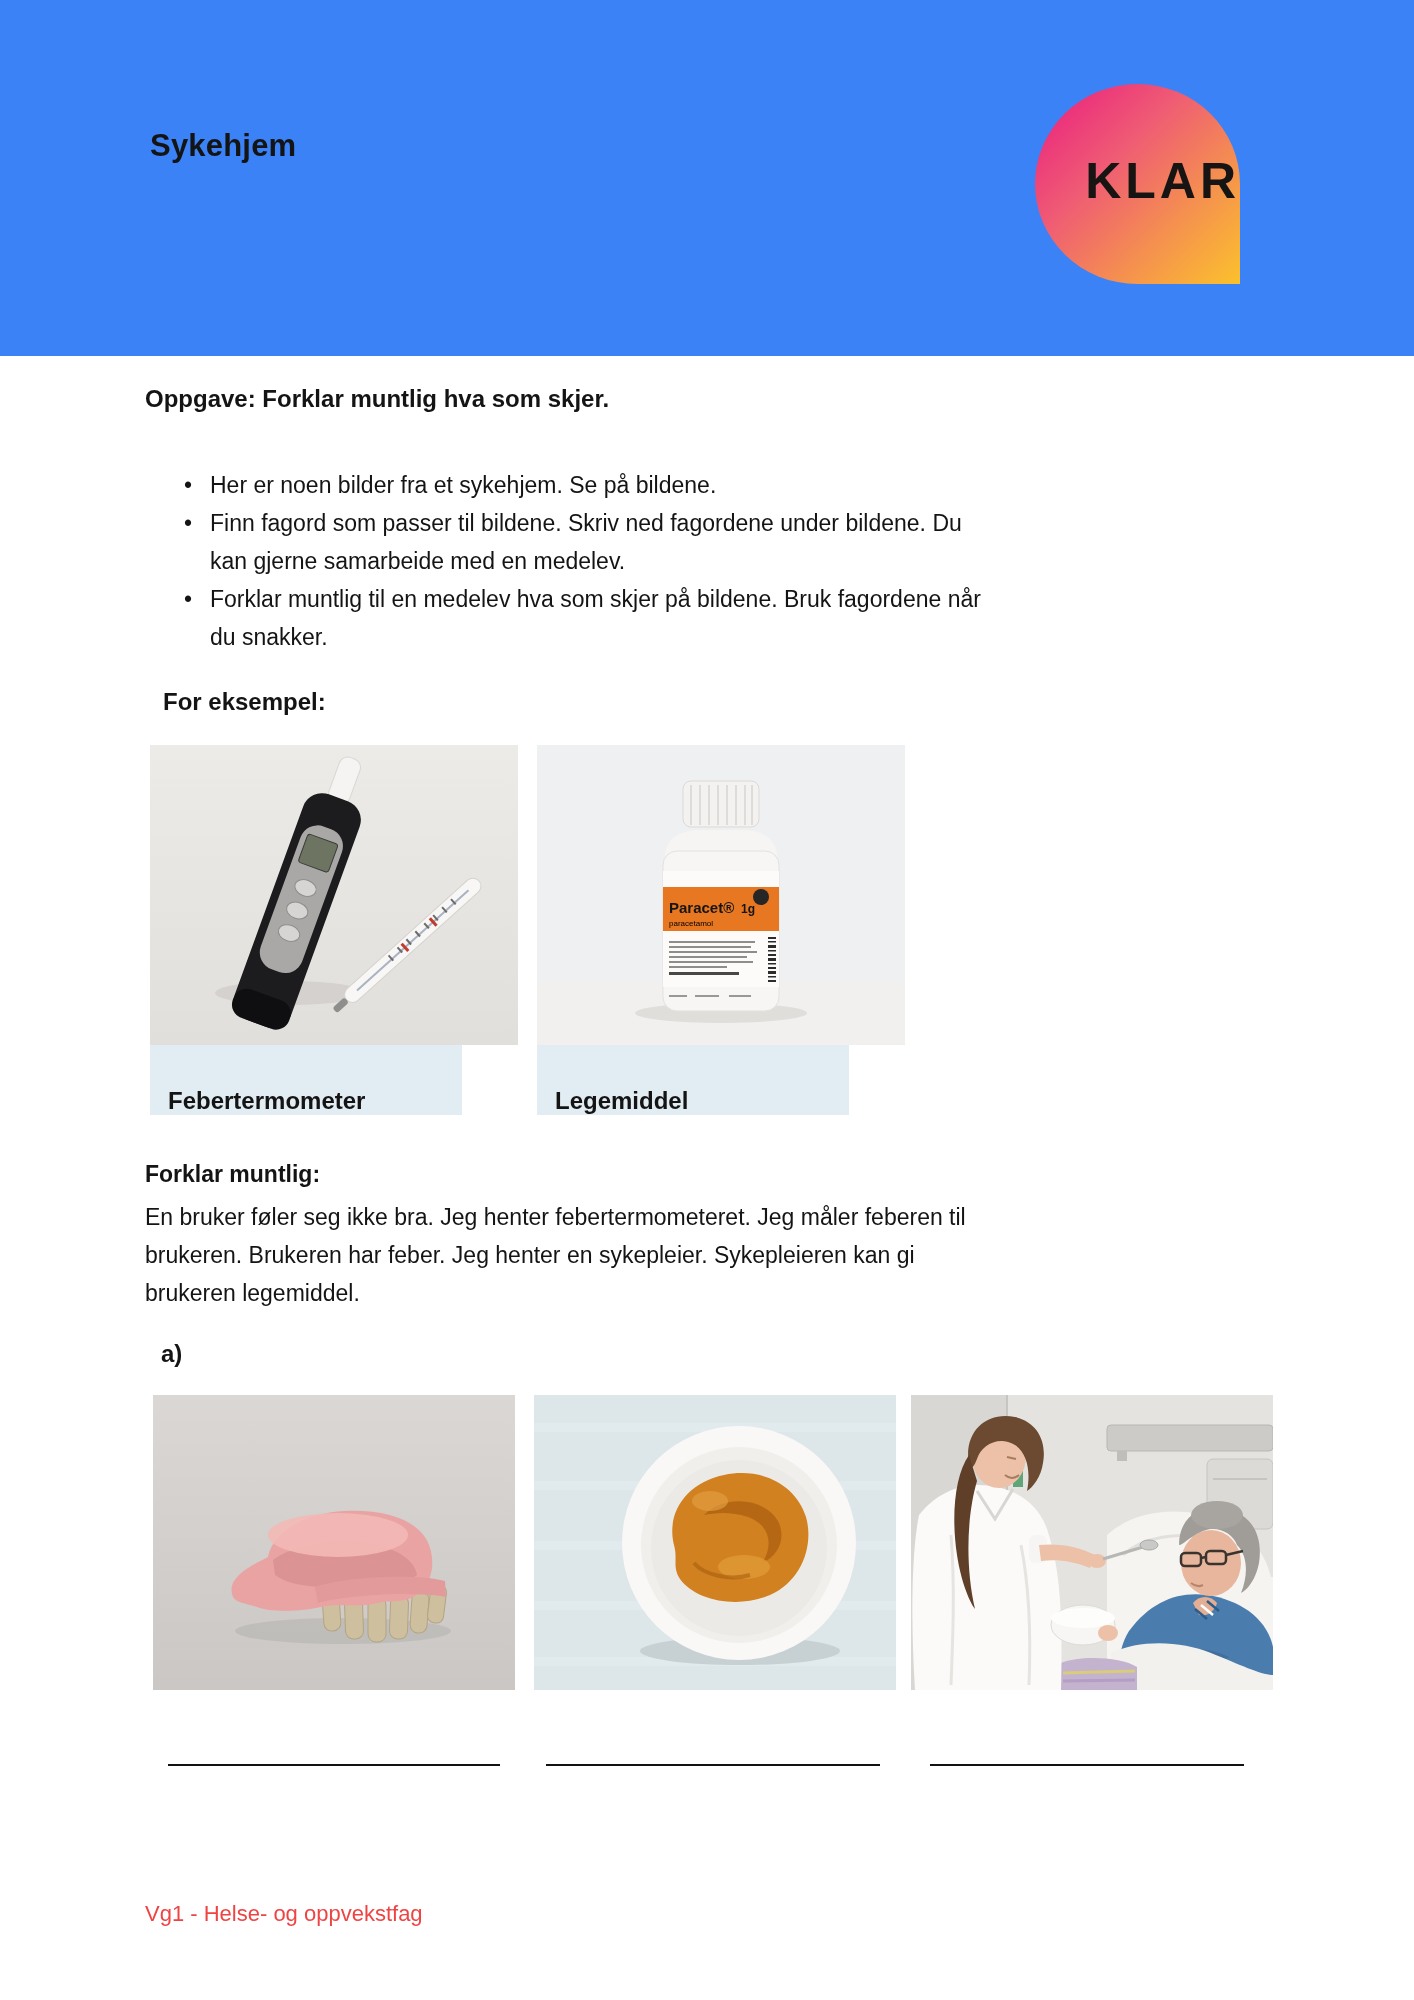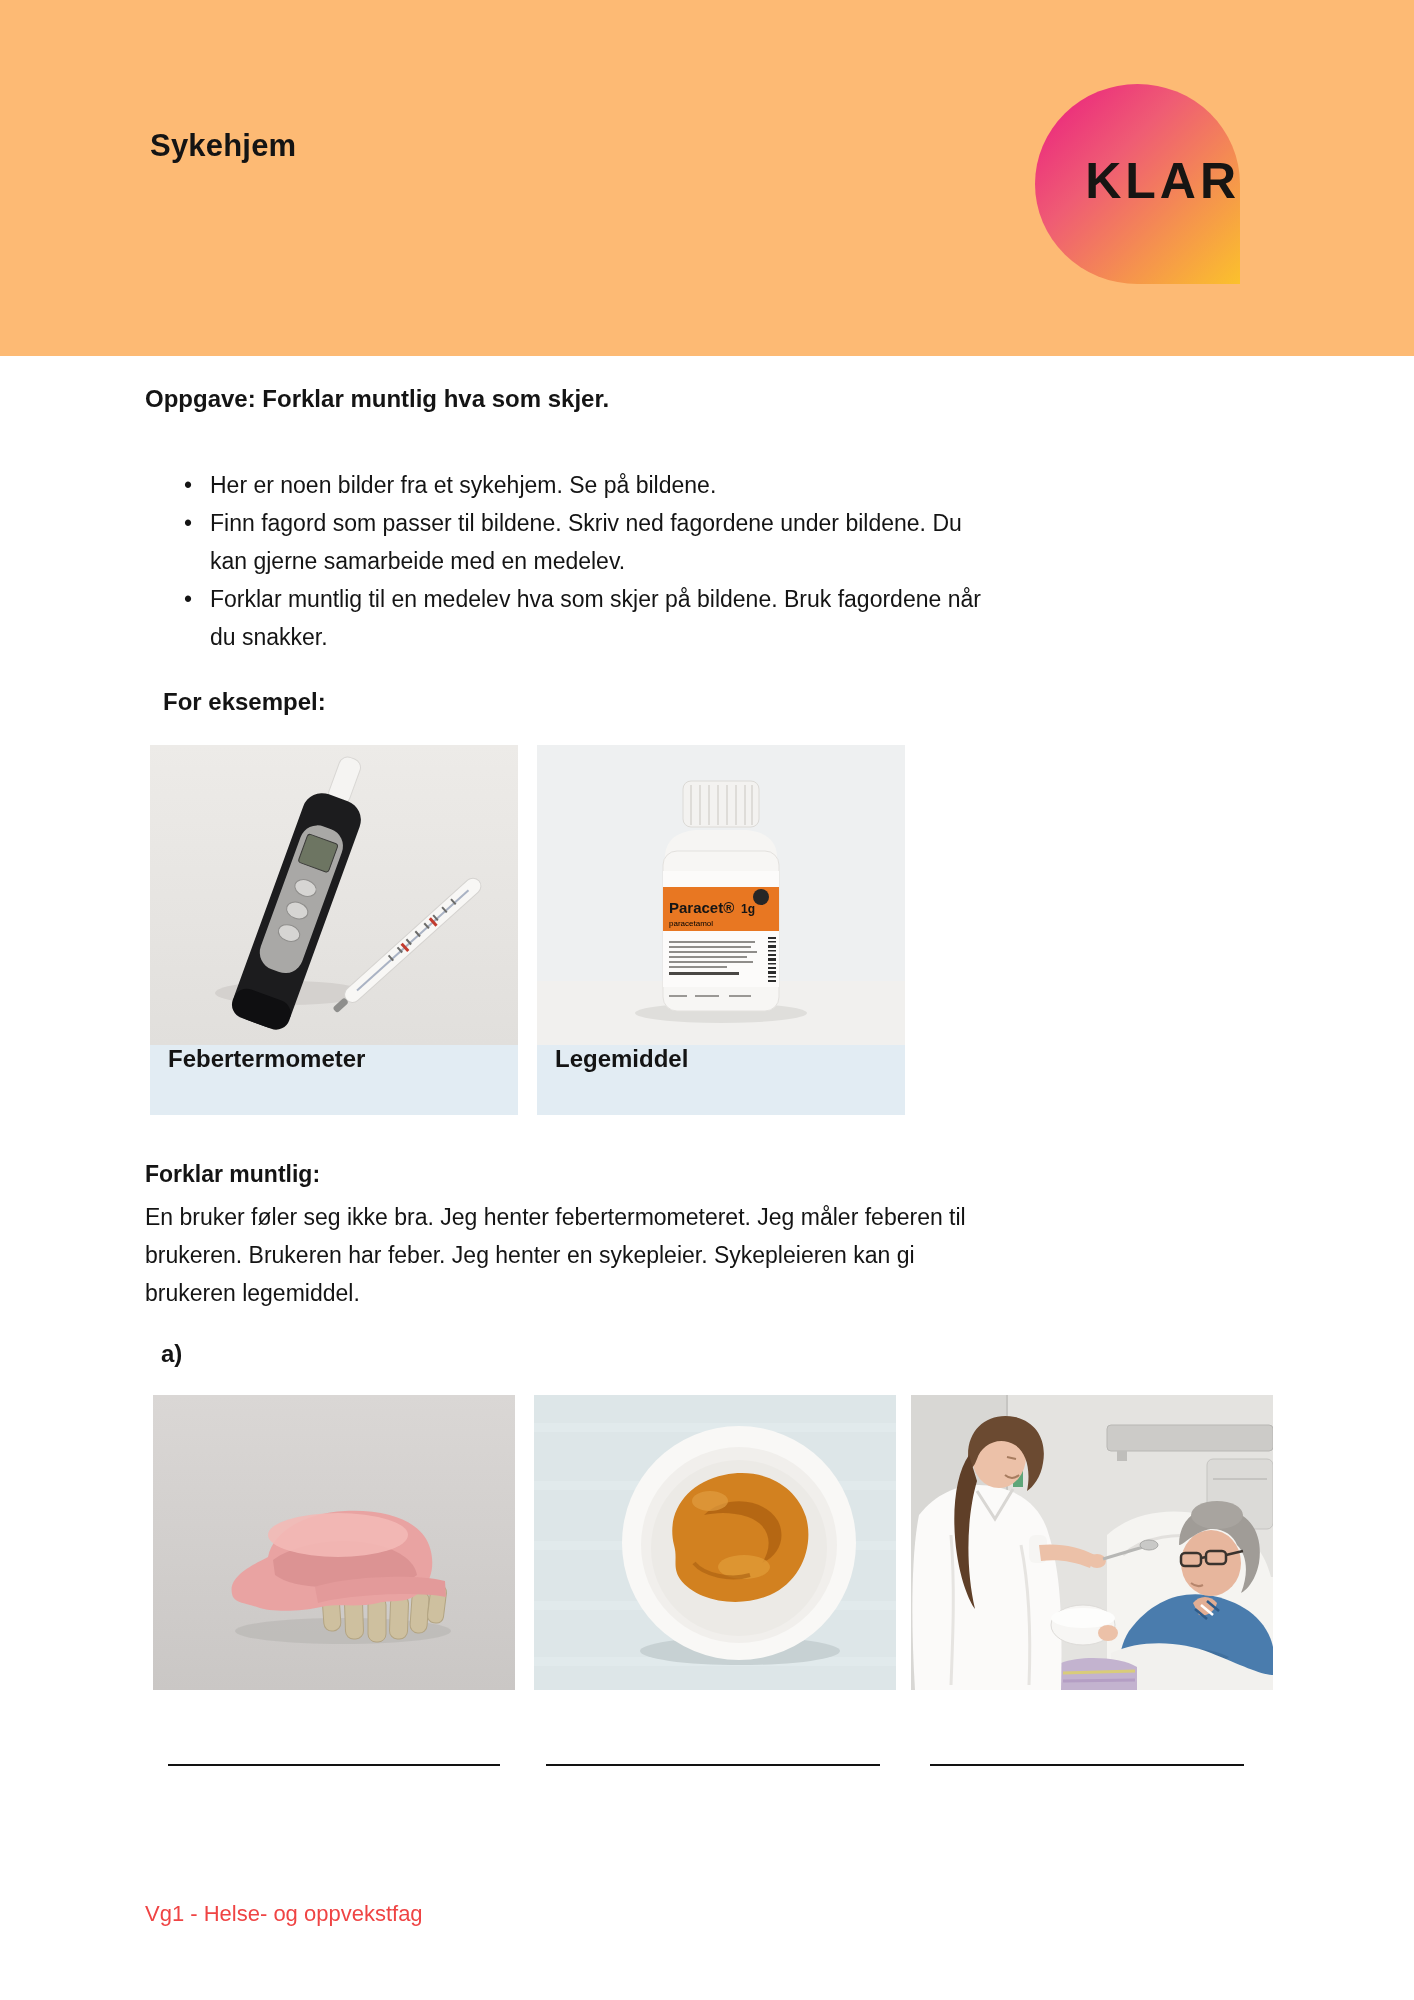--- a/index.html
+++ b/index.html
@@ -3,21 +3,21 @@
 <meta charset="utf-8">
 <style>
   html,body{margin:0;padding:0;}
   body{
     width:1414px;height:2000px;position:relative;background:#ffffff;
     font-family:"Liberation Sans","DejaVu Sans",sans-serif;color:#141414;
     overflow:hidden;
   }
   .abs{position:absolute;}
   
-  .header{left:0;top:0;width:1414px;height:356px;background:#fdba74;}
+  .header{left:0;top:0;width:1414px;height:356px;background:#3b82f6;}
   .eyebrow{left:150px;top:128px;font-size:31px;font-weight:700;letter-spacing:.2px;}
   .doc-title{left:148px;top:204px;font-size:47px;font-weight:800;letter-spacing:.2px;}
   .logo{
     left:1035px;top:84px;width:205px;height:200px;
     border-radius:52% 52% 0 52%;
     background:linear-gradient(135deg,#ea1a80 0%,#ef5c74 38%,#f5924e 70%,#fbc12c 100%);
     display:flex;align-items:center;justify-content:flex-end;
   }
   .logo-text{font-size:50px;font-weight:800;letter-spacing:4px;color:#171513;margin-top:-6px;}
   .task-heading{left:145px;top:385px;font-size:24px;font-weight:700;}
@@ -26,21 +26,21 @@
     position:relative;font-size:23px;line-height:38px;white-space:pre-line;
   }
   ul.bullets li::before{
     content:"•";position:absolute;left:-26px;top:0;font-size:23px;color:#141414;
   }
   .example-heading{left:163px;top:688px;font-size:24px;font-weight:700;}
   
   .card{top:745px;width:368px;}
   .card .photo{width:368px;height:300px;overflow:hidden;}
   .card .card-label{
-    width:368px;height:70px;background:#e2ecf3;display:flex;align-items:flex-start;
+    width:312px;height:70px;background:#e2ecf3;display:flex;align-items:flex-end;
     font-size:24px;font-weight:700;padding-left:18px;box-sizing:border-box;
   }
   .explain-heading{left:145px;top:1161px;font-size:23px;font-weight:700;}
   .explain-body{left:145px;top:1198px;width:920px;font-size:23px;line-height:38px;white-space:pre-line;}
   .exercise-label{left:161px;top:1340px;font-size:24px;font-weight:700;}
   .photo-plain{top:1395px;width:362px;height:295px;overflow:hidden;}
   .answer-line{top:1764px;height:2px;background:#121212;}
   .footer{left:145px;top:1901px;font-size:22px;color:#ef4444;}
   svg{display:block;}
 </style>

